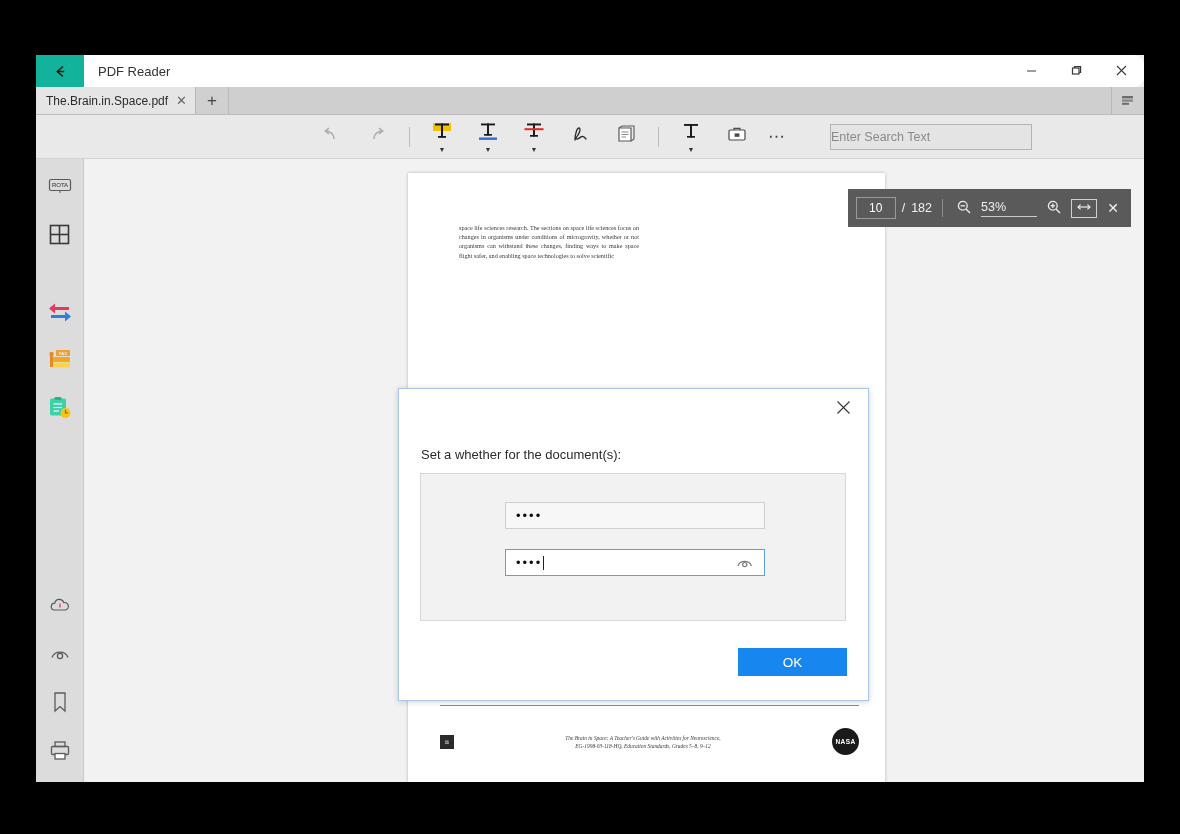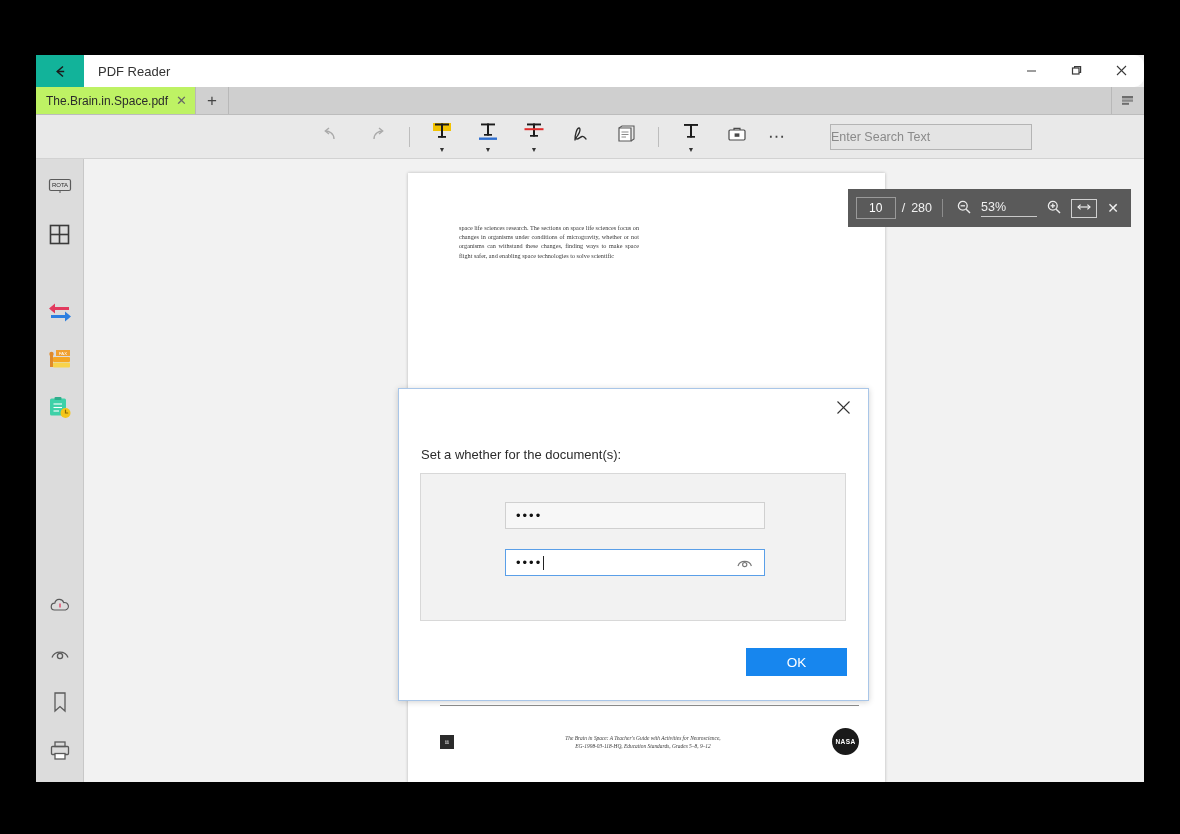--- a/index.html
+++ b/index.html
@@ -63,21 +63,21 @@
   
   .tabbar {
     position: relative;
     height: 27px;
     background: #cfcfcf;
     display: flex;
     align-items: stretch;
     border-bottom: 1px solid #bcbcbc;
   }
   .tab {
-    background: #bef264;
+    background: #e5e5e5;
     display: flex;
     align-items: center;
     padding: 0 8px 0 10px;
     font-size: 12px;
     color: #2b2b2b;
     border-right: 1px solid #b8b8b8;
     cursor: pointer;
     gap: 8px;
   }
   .tab .tab-close {
@@ -396,21 +396,21 @@
   }
   .modal-footer {
     position: absolute;
     left: 0; right: 0; bottom: 0;
     height: 62px;
     border-top: none;
   }
   .ok-btn {
     position: absolute;
     right: 21px; top: 10px;
-    width: 101px; height: 28px;
+    width: 109px; height: 28px;
     background: #1786ee;
     color: #fff;
     border: none;
     font-size: 13.5px;
     font-family: "Liberation Sans", sans-serif;
     cursor: pointer;
   }
 </style>
 </head>
 <body>
@@ -690,21 +690,21 @@
             <div>The Brain in Space: A Teacher's Guide with Activities for Neuroscience,</div>
             <div>EG-1998-03-118-HQ, Education Standards, Grades 5–8, 9–12</div>
           </div>
           <div class="nasa-logo">NASA</div>
         </div>
       </div>
 
       <div class="pagenav">
         <div class="pn-input">10</div>
         <span>/</span>
-        <span>280</span>
+        <span>182</span>
         <div class="pn-sep"></div>
         <div class="pn-btn">
           <span>
             <svg width="16" height="16" viewBox="0 0 16 16">
               <circle cx="6.8" cy="6.8" r="4.4" fill="none" stroke="#ececec" stroke-width="1.3"></circle>
               <line x1="10.2" y1="10.2" x2="14" y2="14" stroke="#ececec" stroke-width="1.4"></line>
               <line x1="4.6" y1="6.8" x2="9" y2="6.8" stroke="#ececec" stroke-width="1.3"></line>
             </svg>
           </span>
         </div>

